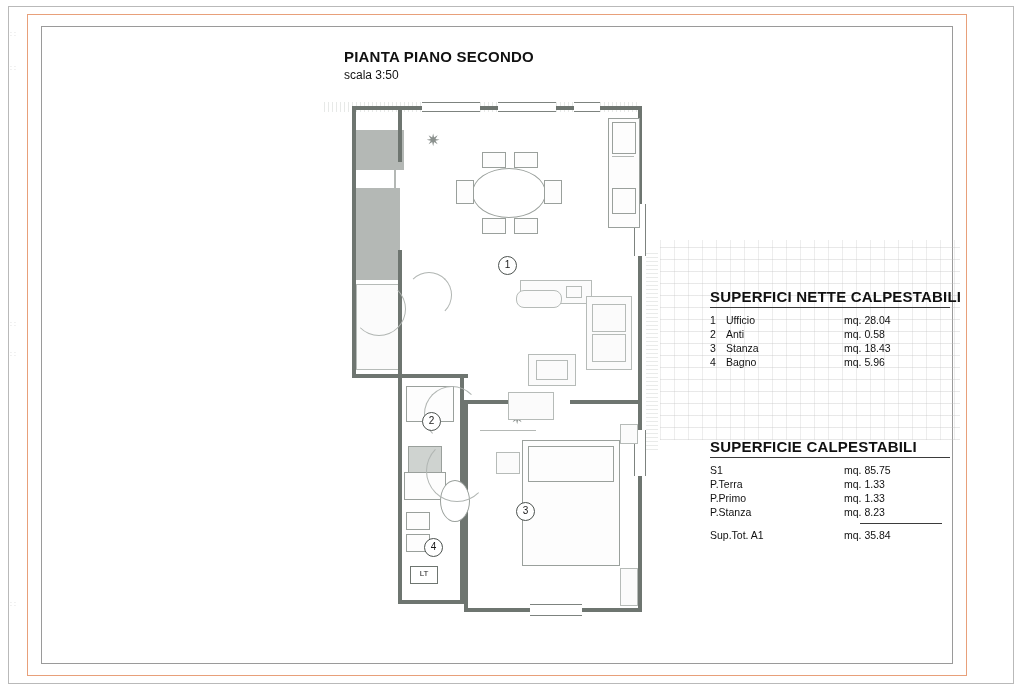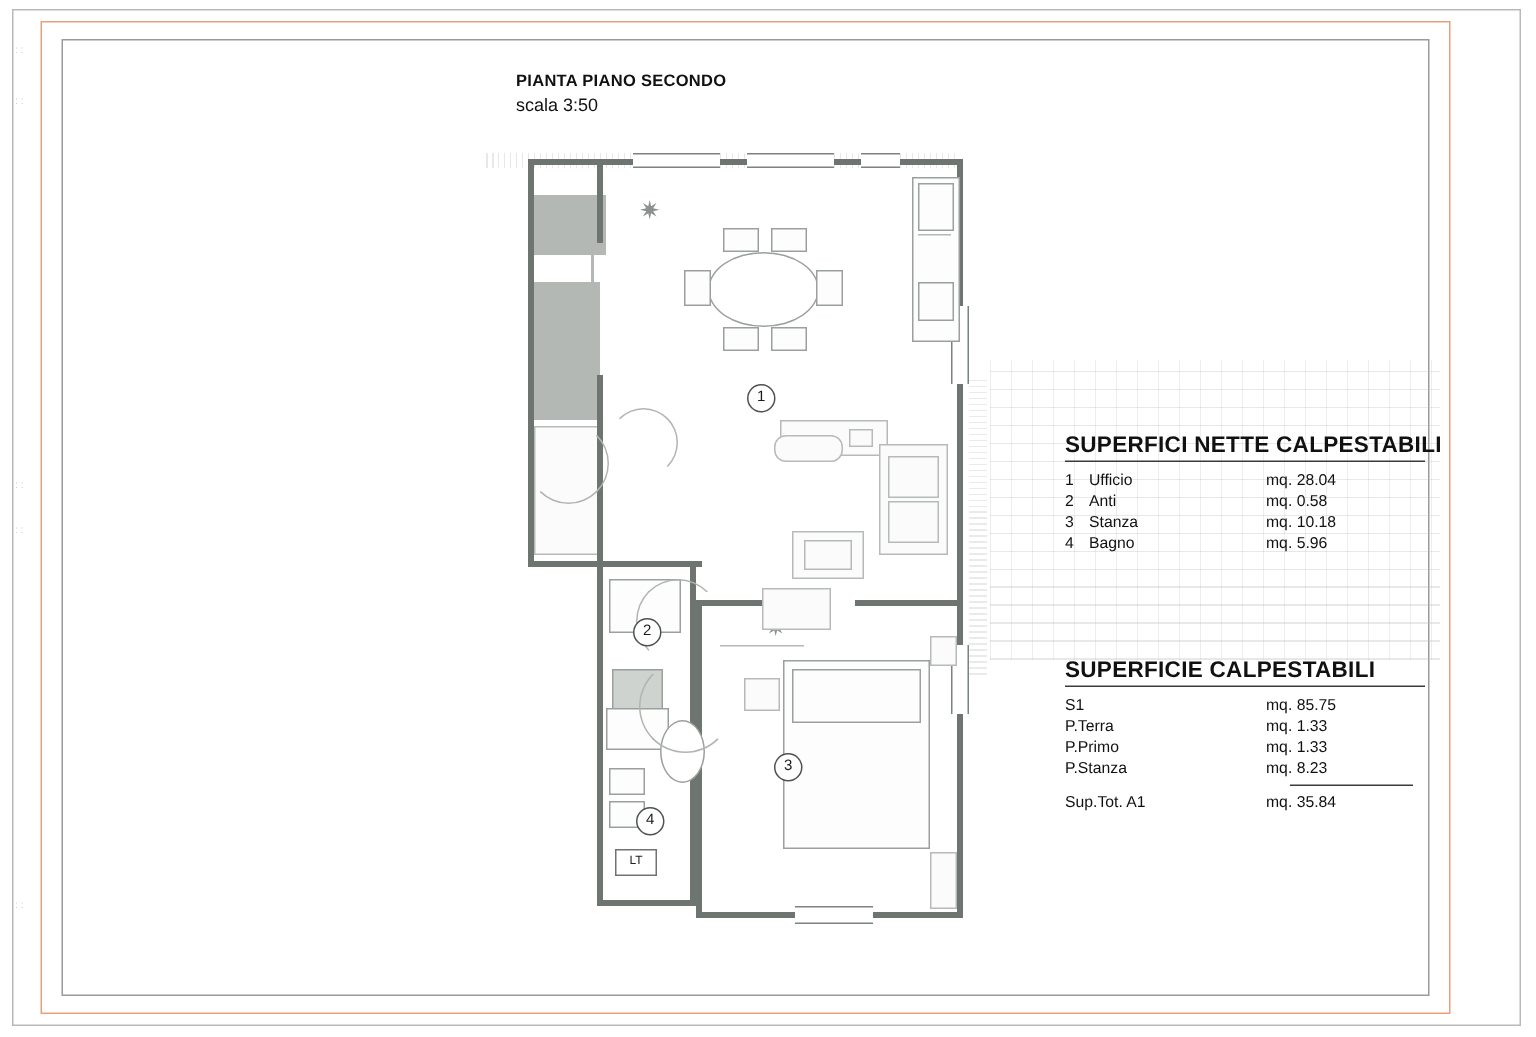--- a/index.html
+++ b/index.html
@@ -61,21 +61,21 @@
   .reg5 { left: 10px; top: 600px; }
 
   
   .title-block {
     position: absolute;
     left: 344px;
     top: 48px;
     color: #111;
   }
   .title-main {
-    font-size: 11px;
+    font-size: 15px;
     font-weight: bold;
     letter-spacing: 0.2px;
     white-space: nowrap;
   }
   .title-sub {
     font-size: 12px;
     margin-top: 3px;
     white-space: nowrap;
   }
 
@@ -342,21 +342,21 @@
           <td class="val">mq. 28.04</td>
         </tr>
         <tr>
           <td class="num">2</td>
           <td class="lbl">Anti</td>
           <td class="val">mq. 0.58</td>
         </tr>
         <tr>
           <td class="num">3</td>
           <td class="lbl">Stanza</td>
-          <td class="val">mq. 10.18</td>
+          <td class="val">mq. 18.43</td>
         </tr>
         <tr>
           <td class="num">4</td>
           <td class="lbl">Bagno</td>
           <td class="val">mq. 5.96</td>
         </tr>
       </tbody>
     </table>
   </div>
 

